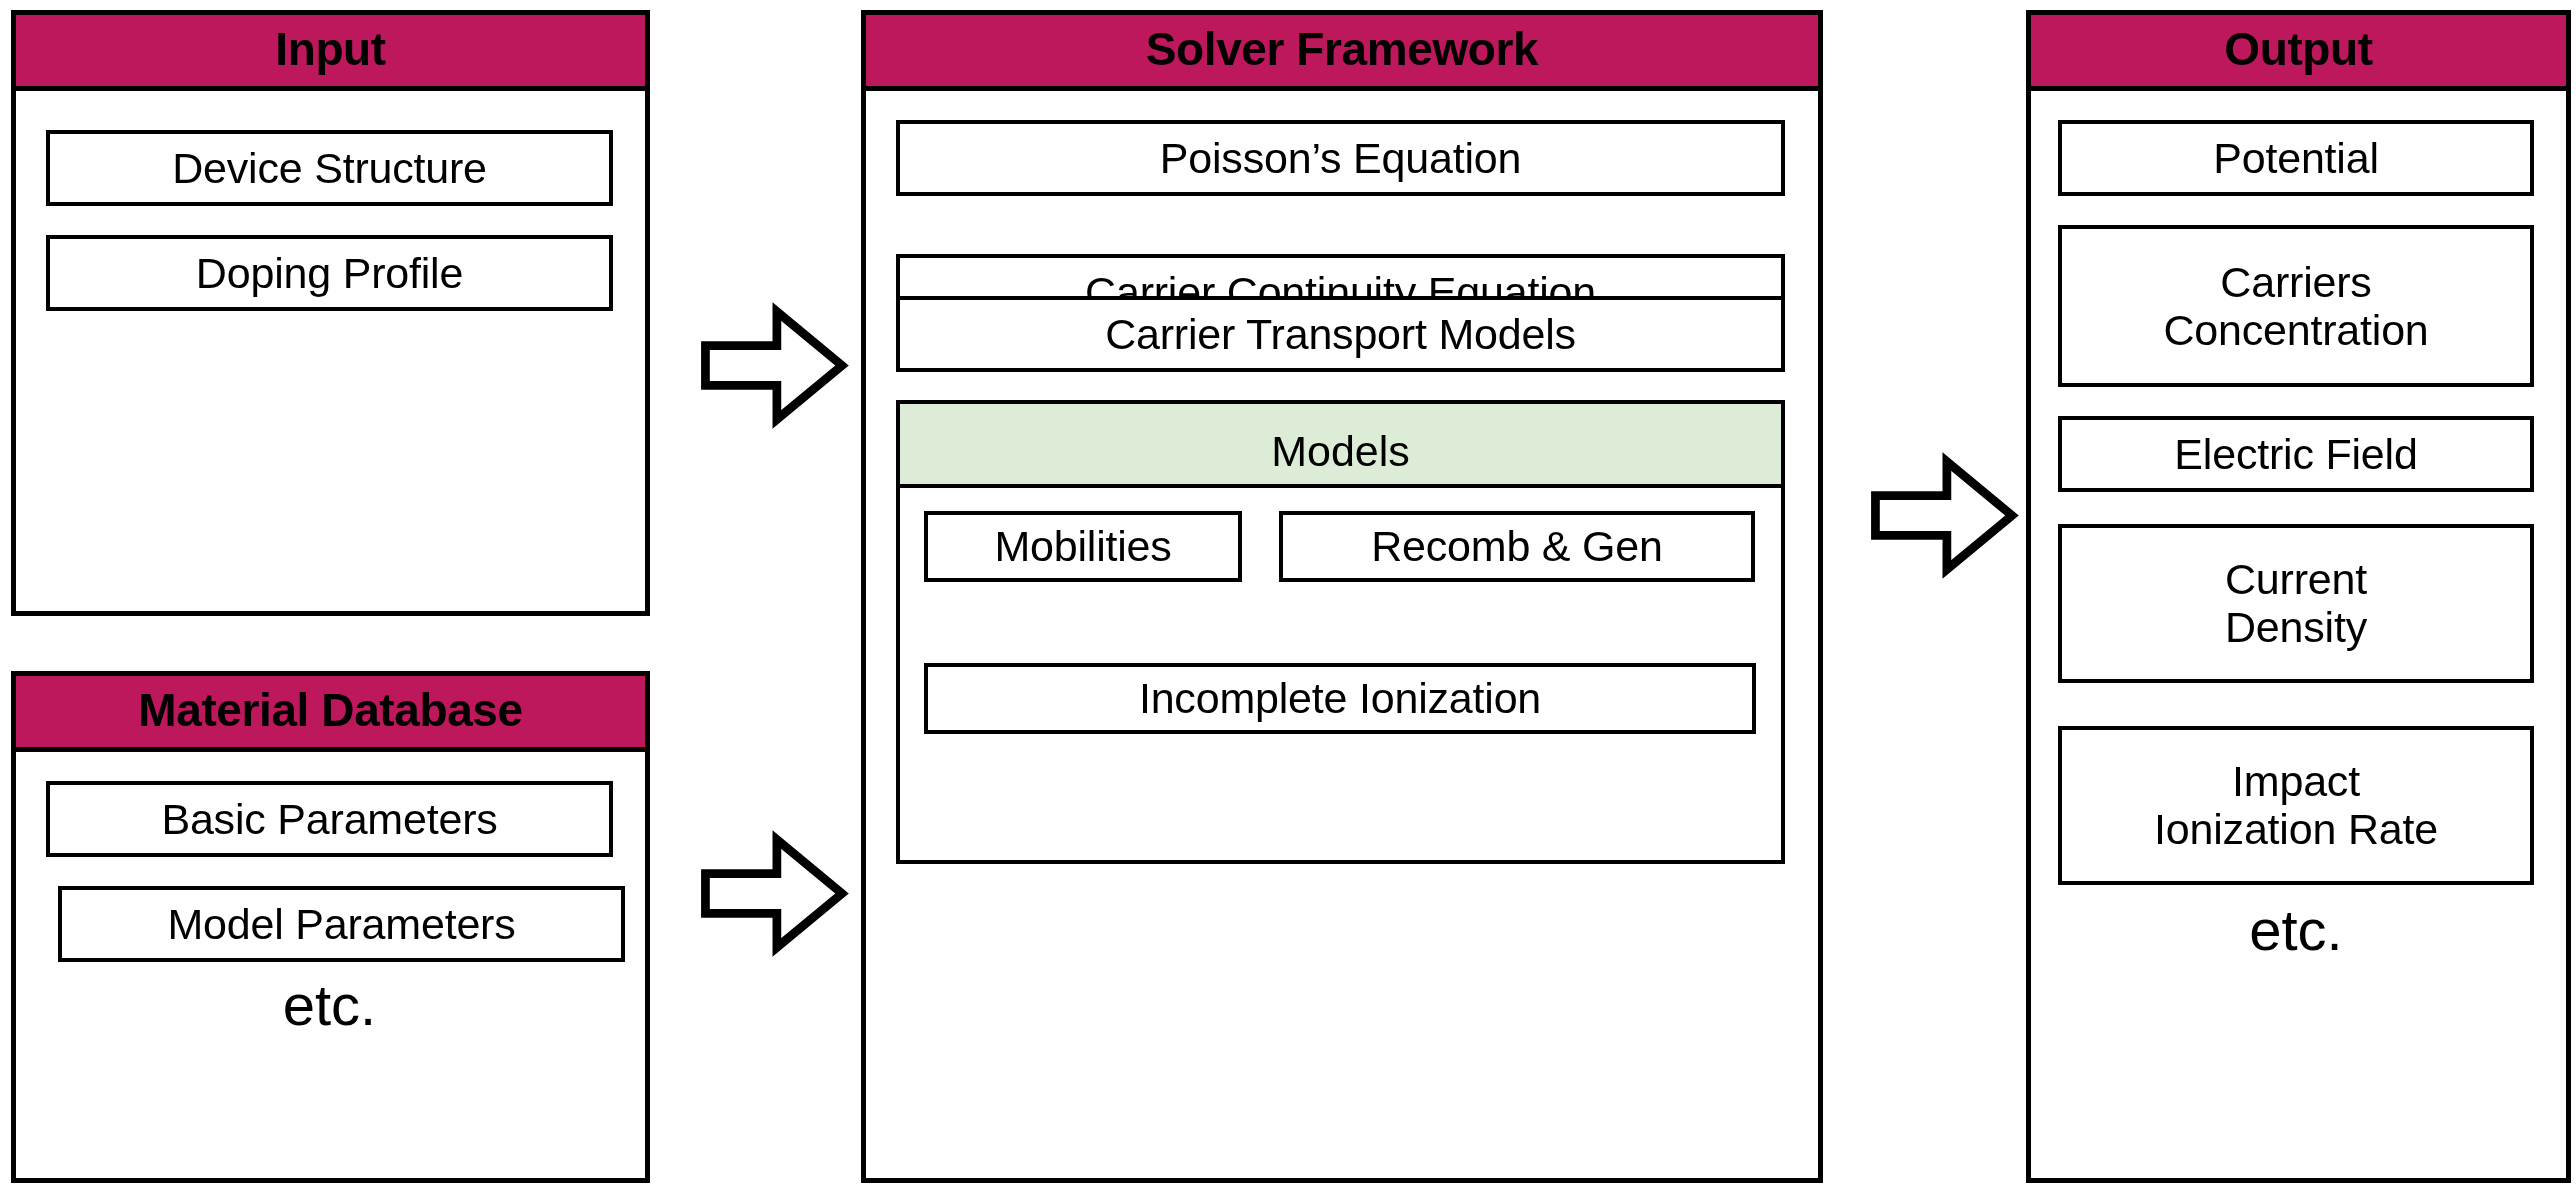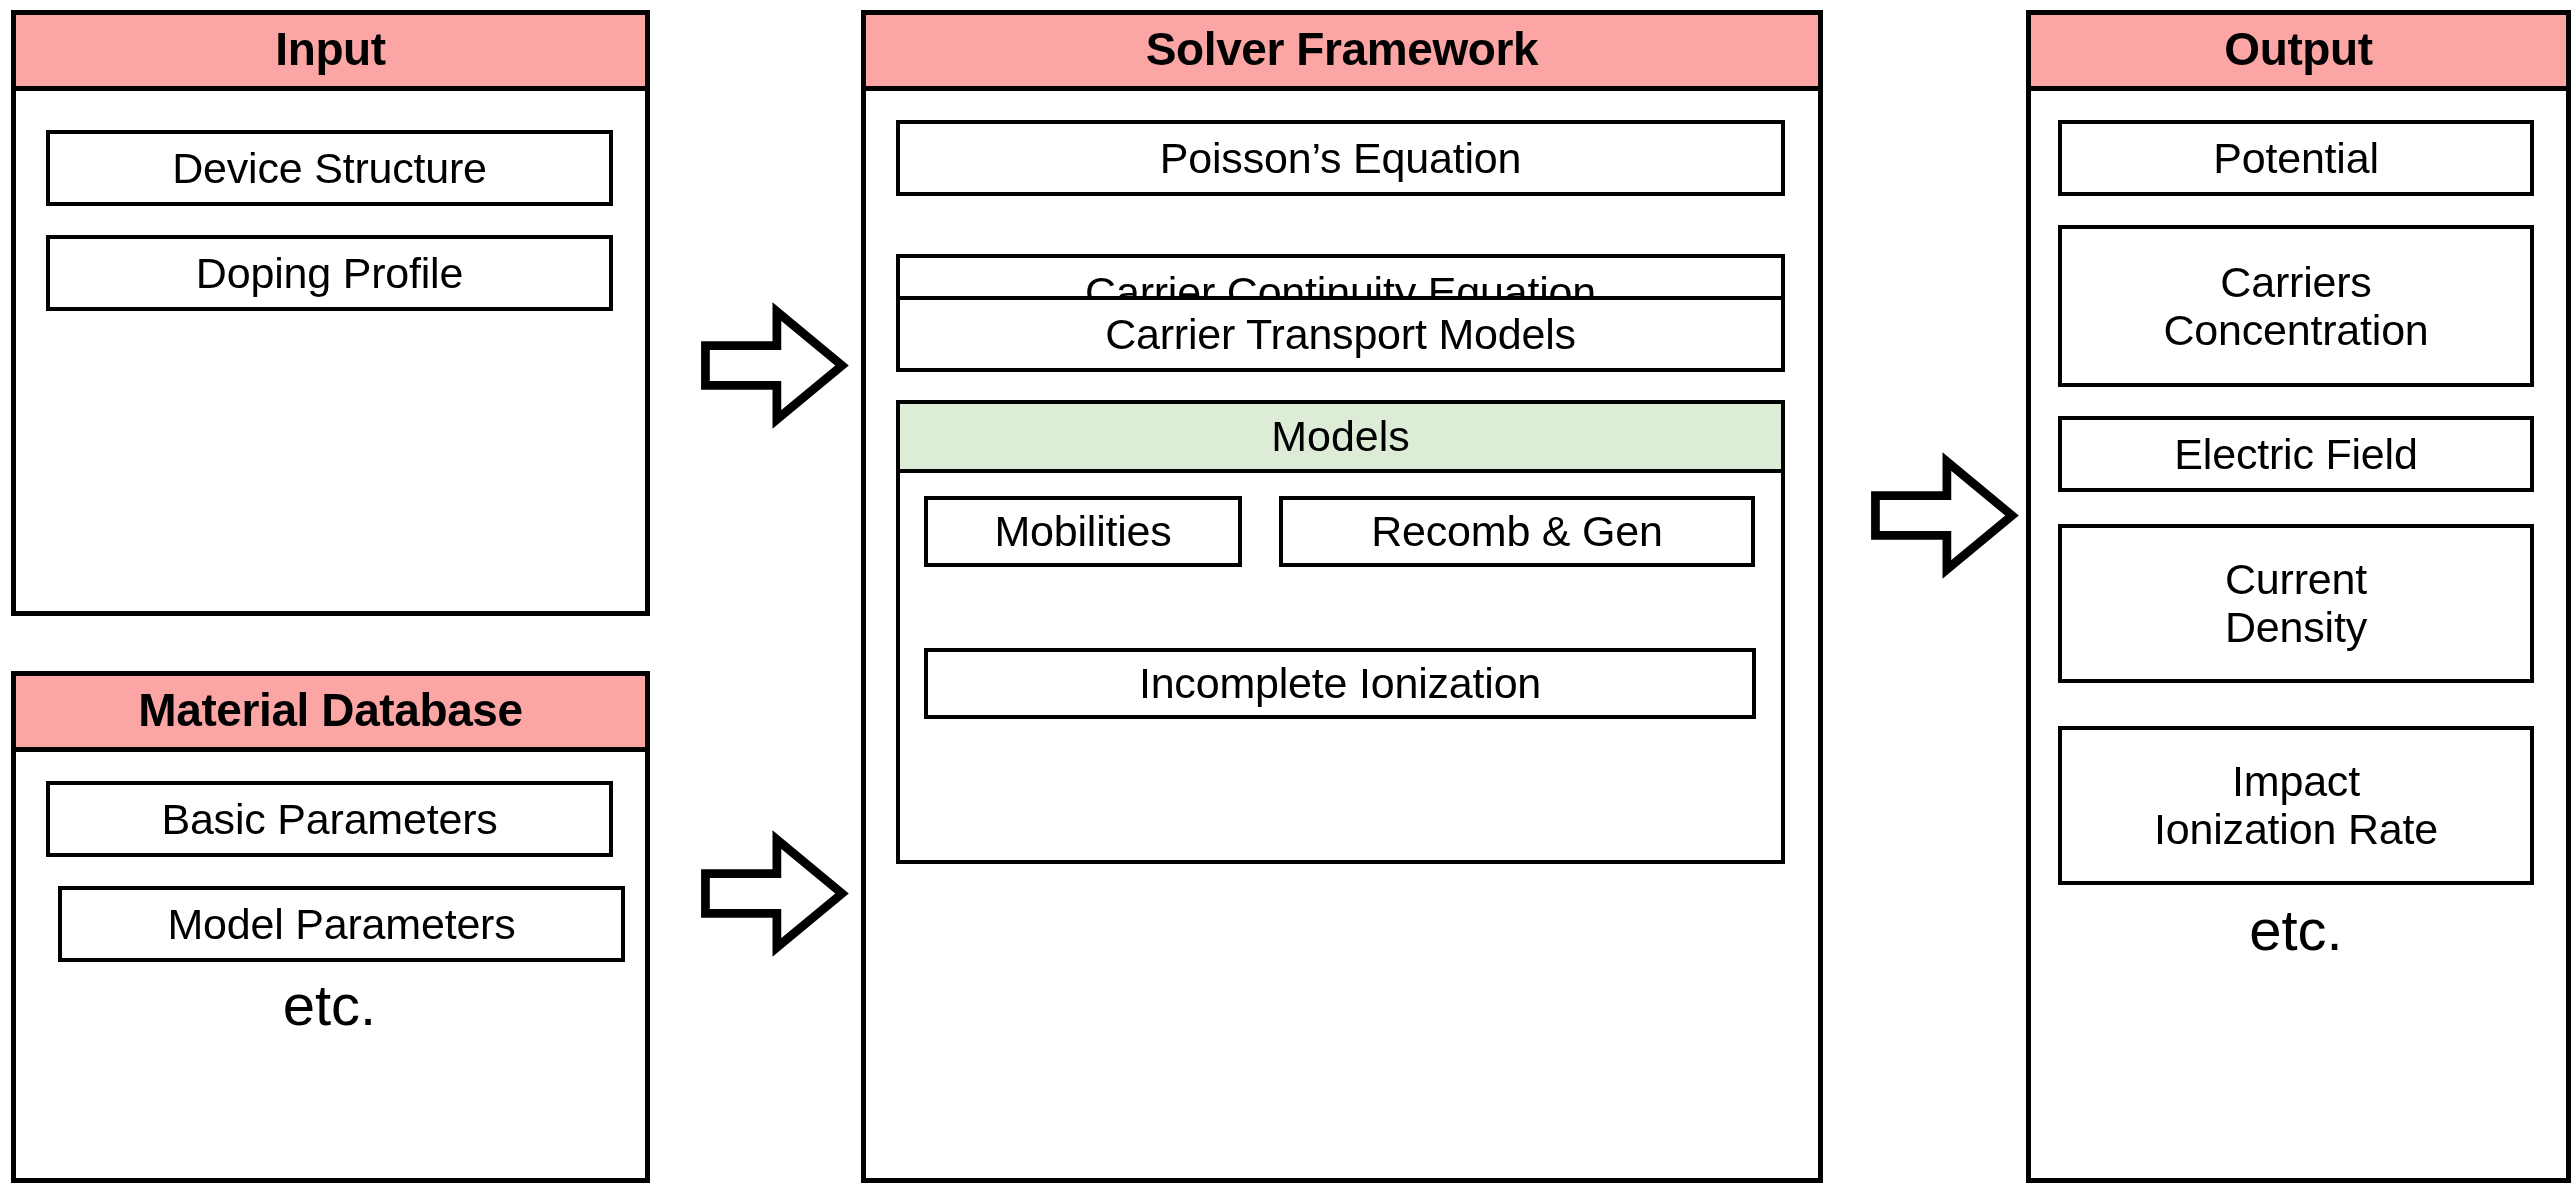--- a/index.html
+++ b/index.html
@@ -20,21 +20,21 @@
   .panel {
     position: absolute;
     box-sizing: border-box;
     border: 5.6px solid #000000;
     background: #ffffff;
   }
   .panel-header {
     box-sizing: border-box;
     width: 100%;
     border-bottom: 5.6px solid #000000;
-    background: #fca5a5;
+    background: #be185d;
     font-weight: bold;
     text-align: center;
     font-size: 46px;
     line-height: 1.0;
     padding: 11px 0 14.3px 0;
     letter-spacing: -0.4px;
   }
   .panel-body {
     box-sizing: border-box;
     position: relative;
@@ -78,21 +78,21 @@
     background: #ffffff;
   }
   .subpanel-header {
     box-sizing: border-box;
     width: 100%;
     border-bottom: 4.8px solid #000000;
     background: #dcecd7;
     text-align: center;
     font-size: 43px;
     line-height: 1.0;
-    padding: 11px 0 11px 0;
+    padding: 26px 0 11px 0;
   }
   .subpanel-body {
     position: relative;
     box-sizing: border-box;
     width: 100%;
   }
 </style>
 </head>
 <body>
 

